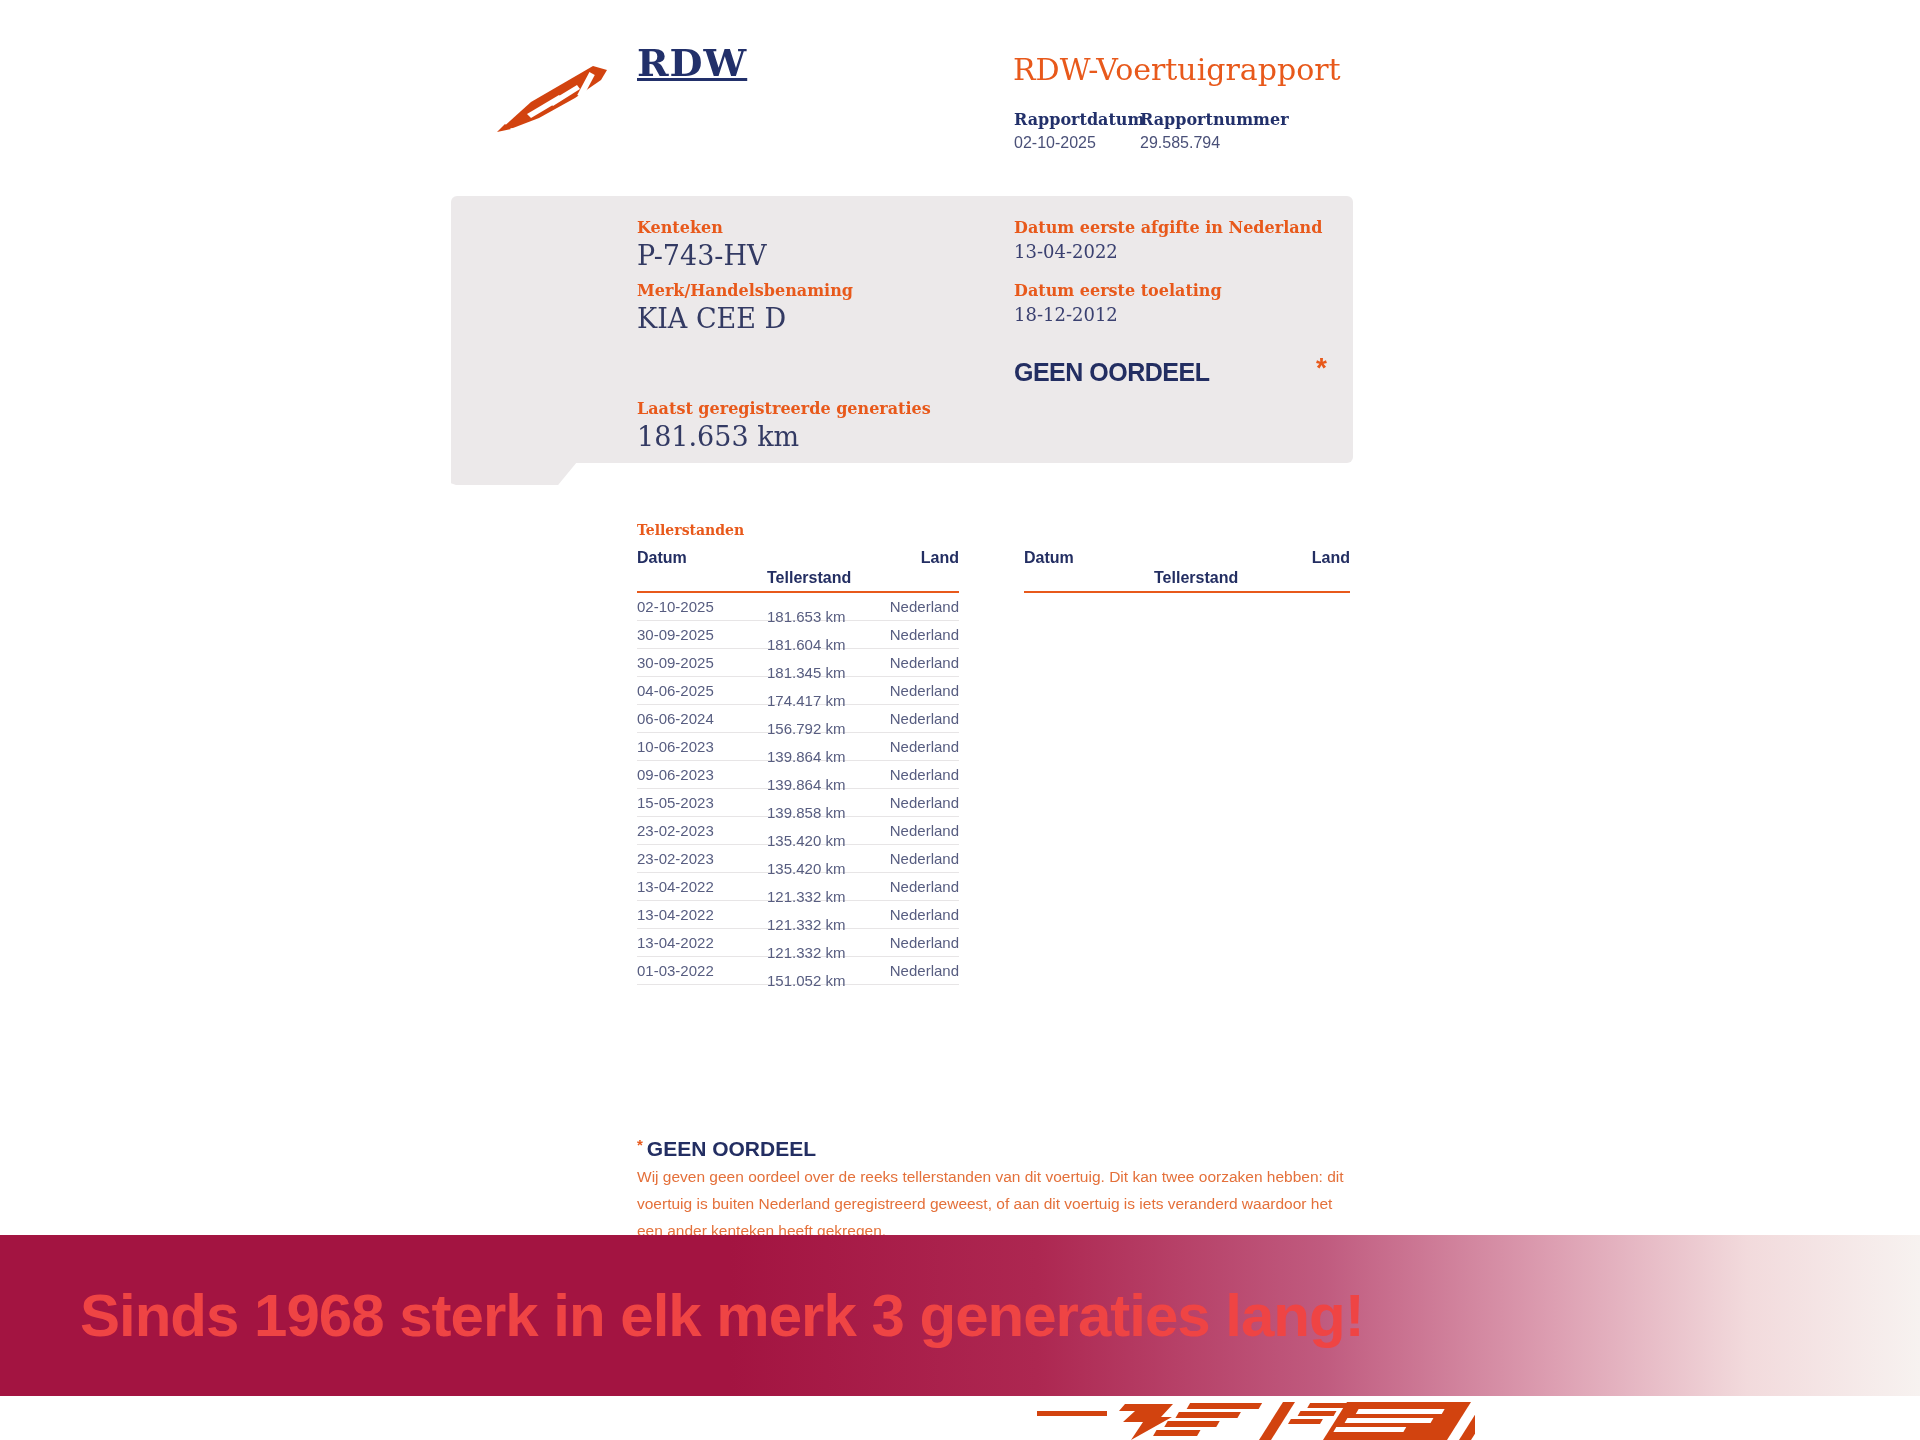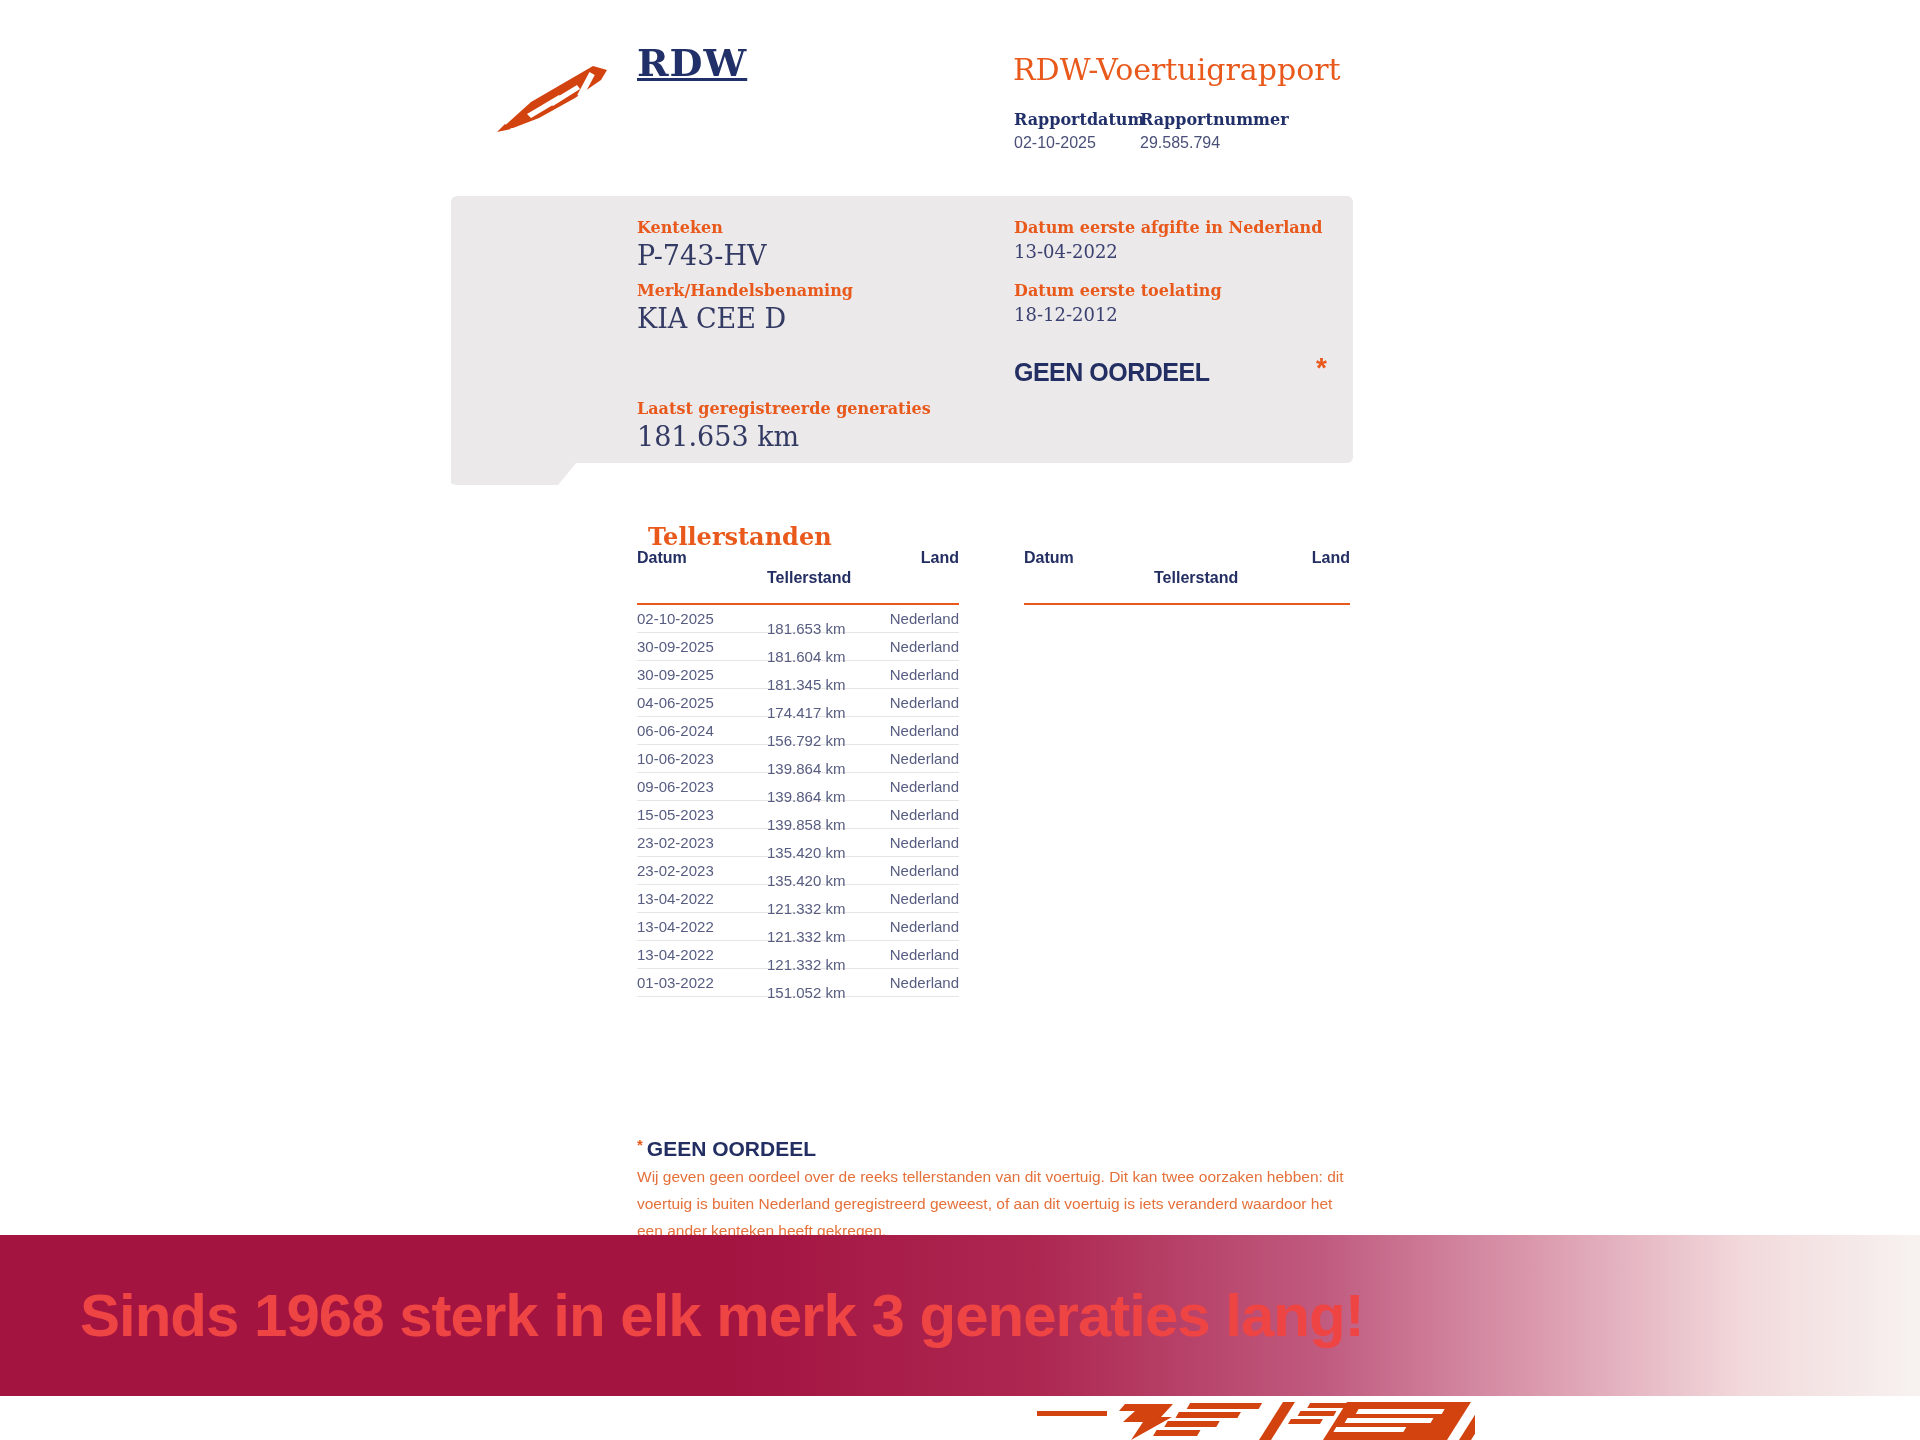--- a/index.html
+++ b/index.html
@@ -60,27 +60,27 @@
     left:1014px;top:358px;font-weight:bold;font-size:25px;color:#232E62;
     letter-spacing:-0.5px;
   }
   .oordeel-star{
     left:1316px;top:352px;color:#E8591B;font-size:28px;font-weight:bold;
   }
 
   
   .section-title{
     left:637px;top:522px;font-family:"DejaVu Serif",serif;font-weight:bold;
-    font-size:24px;color:#E8591B;margin-left:11px;
+    font-size:14px;color:#E8591B;
   }
   .mtable{top:549px;}
   .mtable.t1{left:637px;width:322px;}
   .mtable.t2{left:1024px;width:326px;}
   .thead{
-    display:flex;border-bottom:2px solid #E8591B;padding-bottom:16px;
+    display:flex;border-bottom:2px solid #E8591B;padding-bottom:4px;
     font-weight:bold;font-size:16px;color:#232E62;
   }
   .trow{
     display:flex;border-bottom:1px solid #E7E5E6;
     font-size:15px;color:#575D80;height:27px;align-items:center;
   }
   .tcell{display:block;}
   .c0{width:130px;text-align:left;}
   .c1{flex:1;text-align:left;margin-top:20px;}
   .c2{width:78px;text-align:right;}

